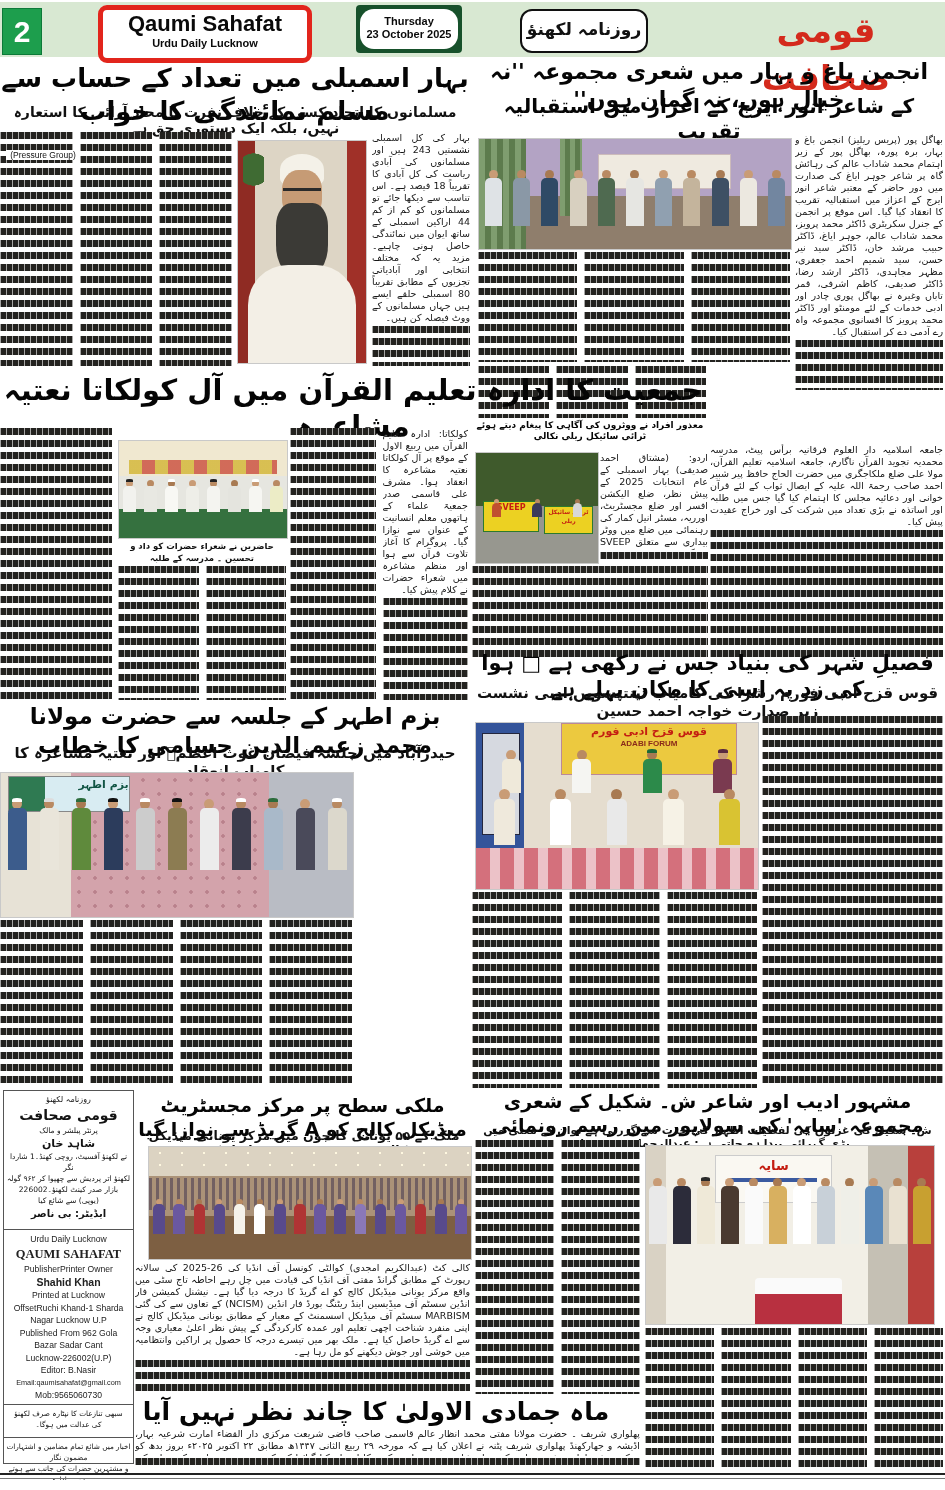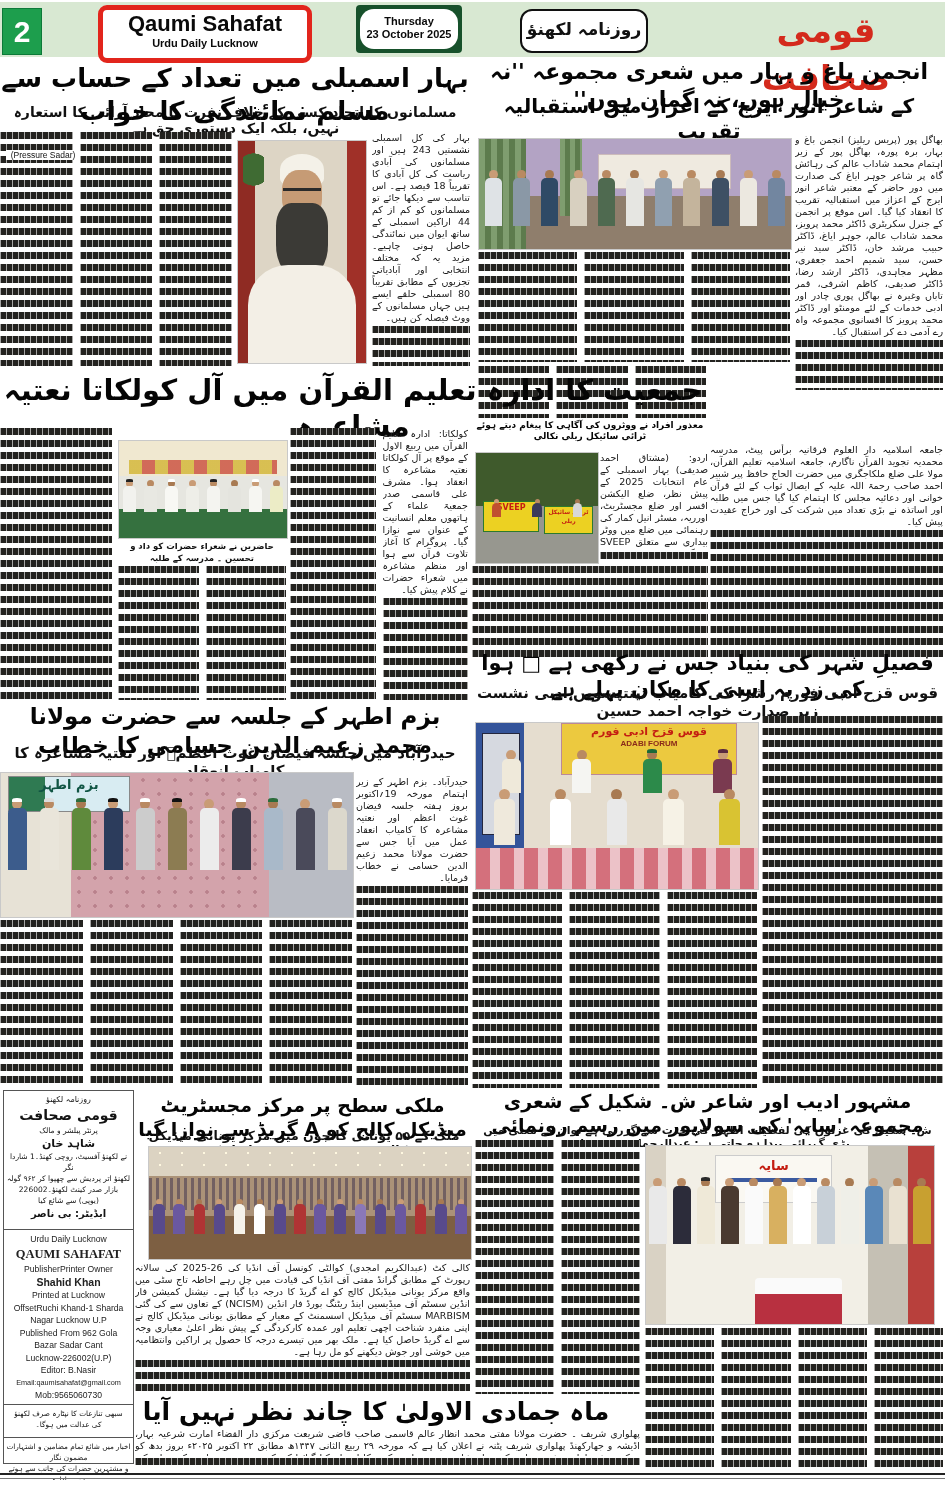--- a/index.html
+++ b/index.html
@@ -62,21 +62,21 @@
   #ph-forum .ban .r1{color:#c41e12;font-weight:700;font-size:11px;text-align:center;direction:rtl;line-height:15px}
   #ph-forum .ban .r2{color:#8a2a1a;font-weight:700;font-size:8px;text-align:center;
      font-family:"Liberation Sans",sans-serif;line-height:9px}
   #ph-forum .tbl{position:absolute;left:0;bottom:0;width:100%;height:25%;z-index:3;
      background:repeating-linear-gradient(90deg,#d4707c 0 14px,#ecc2c8 14px 24px)}
   #ph-hyd{background:linear-gradient(90deg,#e7e2d6 0 20%,#d3a3ab 20% 76%,#b9bcc4 76% 100%)}
   #ph-hyd .dots{position:absolute;left:20%;top:0;width:56%;height:100%;
      background-image:radial-gradient(circle 2px,#b9818c 0 1.5px,transparent 2px);background-size:16px 14px}
   #ph-hyd .ban{position:absolute;left:2%;top:2%;width:34%;height:24%;
      background:linear-gradient(90deg,#2f7a52 0 30%,#d8ecf2 30% 100%);border:1px solid #888;
-     color:#154; font-size:13px;text-align:center;direction:rtl;line-height:16px;font-weight:700}
+     color:#154; font-size:11px;direction:rtl;line-height:16px;font-weight:700}
   #ph-grad{background:linear-gradient(180deg,#dcd3c2 0 26%,#ab9278 26% 62%,#7d5f42 62% 100%)}
   #ph-grad .crowd{position:absolute;left:0;top:28%;width:100%;height:28%;
      background:repeating-linear-gradient(90deg,rgba(45,35,70,.45) 0 3px,transparent 3px 7px)}
   #ph-grad .lights{position:absolute;left:0;top:0;width:100%;height:22%;
      background-image:radial-gradient(circle 1.5px,#fff8e0 0 1px,transparent 1.5px);background-size:22px 12px}
   #ph-shakeel{background:linear-gradient(90deg,#d9d2c4 0 7%,#f2efe6 7% 77%,#c5c0b4 77% 91%,#b8403c 91% 100%)}
   #ph-shakeel .poster{position:absolute;left:24%;top:5%;width:40%;height:26%;background:#faf8f2;
      border:1px solid #ccc}
   #ph-shakeel .poster .s1{color:#c41e12;font-weight:700;font-size:13px;text-align:center;direction:rtl;line-height:20px}
   #ph-shakeel .poster .s2{height:4px;margin:2px 12%;background:#3a5aa0}
@@ -141,21 +141,21 @@
       <div class="col">
         <div class="greek"></div>
       </div>
       <div class="col">
         <div class="greek"></div>
       </div>
       <div class="col">
         <div class="greek"></div>
       </div>
     </div>
-  <div class="abs" style="left:6px;top:150px;width:74px;font-family:'Liberation Sans',sans-serif;font-size:8.5px;text-align:center;background:#fff">(Pressure Sadar)</div>
+  <div class="abs" style="left:6px;top:150px;width:74px;font-family:'Liberation Sans',sans-serif;font-size:8.5px;text-align:center;background:#fff">(Pressure Group)</div>
 
   <div class="abs ph" id="ph-anjuman" style="left:478px;top:138px;width:312px;height:110px">
     <div class="curt"></div>
     <div class="curt2"></div>
     <div class="ban"></div>
   <div class="pr" style="left: 5.63182px; top: 28%; width: 17.1px; height: 57px; z-index: 2;">
         <div class="prh" style="left: 4.05px; top: 0px; width: 9px; height: 9px; background: rgb(201, 156, 118);"></div>
         <div class="prb" style="left: 0px; top: 8px; width: 17.1px; height: 48px; background: rgb(223, 227, 230);"></div>
       </div>
       <div class="pr" style="left: 33.9955px; top: 28%; width: 17.1px; height: 57px; z-index: 2;">
@@ -445,26 +445,20 @@
         <div class="prb" style="left: 0px; top: 9px; width: 19px; height: 62px; background: rgb(169, 185, 201);"></div>
       </div>
       <div class="pr" style="left: 294.5px; top: 18%; width: 19px; height: 72px; z-index: 2;">
         <div class="prh" style="left: 4.5px; top: 0px; width: 10px; height: 10px; background: rgb(201, 156, 118);"></div>
         <div class="prb" style="left: 0px; top: 9px; width: 19px; height: 62px; background: rgb(74, 74, 90);"></div>
       </div>
       <div class="pr" style="left: 326.5px; top: 18%; width: 19px; height: 72px; z-index: 2;">
         <div class="prh" style="left: 4.5px; top: 0px; width: 10px; height: 10px; background: rgb(185, 138, 98);"></div>
         <div class="prc" style="left: 4.5px; top: -1px; width: 10px; height: 4.5px; background: rgb(255, 255, 255);"></div>
         <div class="prb" style="left: 0px; top: 9px; width: 19px; height: 62px; background: rgb(220, 216, 204);"></div>
-      </div>
-    </div>
-  <div class="abs cols" style="left:356px;top:776px;width:112px;height:312px">
-      <div class="col">
-        <div class="lead">حیدرآباد۔ بزم اطہر کے زیر اہتمام مورخہ 19؍اکتوبر بروز ہفتہ جلسہ فیضان غوث اعظم اور نعتیہ مشاعرہ کا کامیاب انعقاد عمل میں آیا جس سے حضرت مولانا محمد زعیم الدین حسامی نے خطاب فرمایا۔</div>
-        <div class="greek"></div>
       </div>
     </div>
   <div class="abs cols" style="left:0;top:920px;width:352px;height:168px">
       <div class="col">
         <div class="greek"></div>
       </div>
       <div class="col">
         <div class="greek"></div>
       </div>
       <div class="col">

